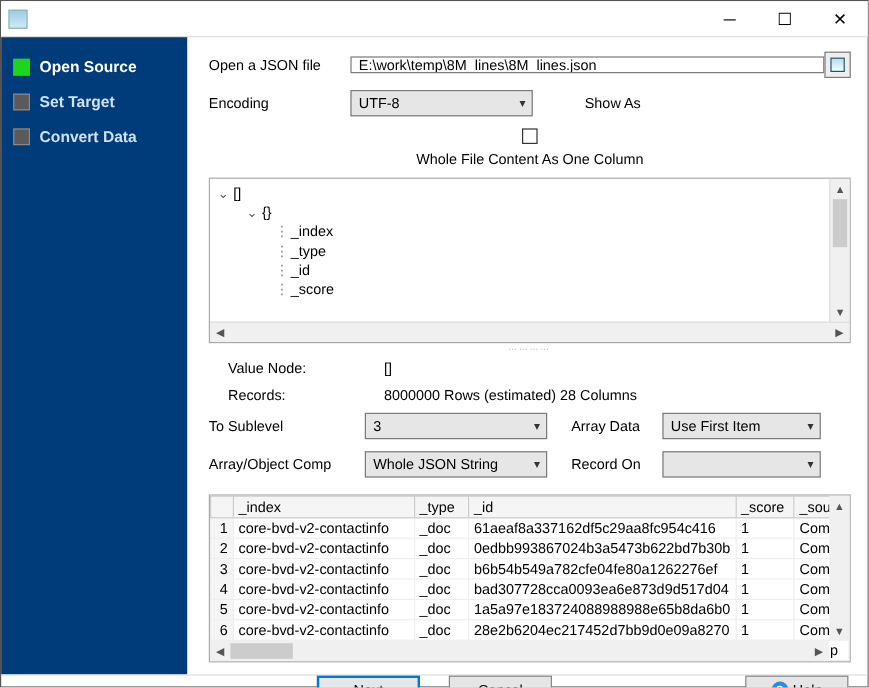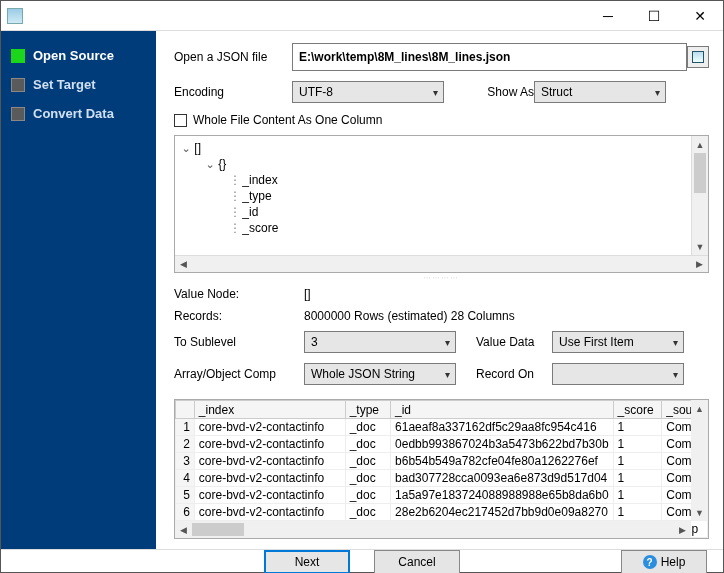--- a/index.html
+++ b/index.html
@@ -13,47 +13,47 @@
 .body { flex: 1; display: flex; }
 .sidebar { width: 155px; background: #003b7a; color: #fff; padding-top: 10px; }
 .step { display: flex; align-items: center; padding: 7px 10px; gap: 8px; font-size: 13px; }
 .step-box { width: 14px; height: 14px; background: #5a5a5a; border: 1px solid #888; flex-shrink: 0; }
 .step.active .step-box { background: #1cd61c; border-color: #1cd61c; }
 .step.active { font-weight: bold; color: #fff; }
 .step:not(.active) { color: #cfe0f2; font-weight: bold; }
 .main { flex: 1; padding: 12px 14px 10px 18px; display: flex; flex-direction: column; overflow: hidden; }
 .row { display: flex; align-items: center; margin-bottom: 10px; }
 .lbl { width: 118px; text-align: left; color: #000; }
-.path-input { flex: 1; height: 28px; border: 1px solid #7a7a7a; background: #fff; padding: 0 6px; font-family: inherit; font-size: 12px; font-weight: bold; }
+.path-input { flex: 1; height: 14px; border: 1px solid #7a7a7a; background: #fff; padding: 0 6px; font-family: inherit; font-size: 12px; }
 .browse-btn { width: 22px; height: 22px; border: 1px solid #7a7a7a; background: #eee; display: flex; align-items: center; justify-content: center; }
 .browse-icon { width: 12px; height: 12px; border: 1px solid #256; background: linear-gradient(#bde,#eff); }
 .select { height: 22px; border: 1px solid #7a7a7a; background: #e6e6e6; padding: 0 18px 0 6px; position: relative; display: flex; align-items: center; }
 .select::after { content: "▾"; position: absolute; right: 5px; font-size: 10px; color: #333; }
 .select.w150 { width: 152px; align-items: center; }
 .select.w130 { width: 132px; }
 .show-as-lbl { width: 70px; text-align: right; }
-.checkbox-row { display: flex; align-items: center; gap: 6px; margin-bottom: 8px; }
+.checkbox-row { display: flex; align-items: center; gap: 6px; margin-bottom: 8px; flex-direction: column; }
 .checkbox { width: 13px; height: 13px; border: 1px solid #333; background: #fff; }
 .tree-box { border: 1px solid #aaa; height: 138px; background: #fff; margin-bottom: 2px; position: relative; overflow: hidden; }
 .tree { padding: 4px 6px; font-family: inherit; font-size: 12px; }
 .tree-line { display: flex; align-items: center; height: 16px; }
 .tree-toggle { width: 10px; display: inline-block; text-align: center; color: #555; font-size: 11px; }
 .tree-leaf { color: #888; width: 10px; display: inline-block; }
 .scroll-v { position: absolute; right: 0; top: 0; bottom: 17px; width: 17px; background: #f0f0f0; border-left: 1px solid #ddd; }
 .scroll-v .thumb { position: absolute; top: 17px; left: 2px; right: 2px; height: 40px; background: #ccc; }
 .scroll-v .arrow { position: absolute; left: 0; right: 0; height: 17px; display: flex; align-items: center; justify-content: center; font-size: 9px; color: #555; }
 .scroll-v .arrow.up { top: 0; }
 .scroll-v .arrow.down { bottom: 0; }
 .scroll-h { position: absolute; bottom: 0; left: 0; right: 0; height: 17px; background: #f0f0f0; border-top: 1px solid #ddd; }
 .scroll-h .arrow { position: absolute; top: 0; bottom: 0; width: 17px; display: flex; align-items: center; justify-content: center; font-size: 9px; color: #555; }
 .scroll-h .arrow.left { left: 0; }
 .scroll-h .arrow.right { right: 0; }
 .gripper { height: 6px; display: flex; justify-content: center; align-items: center; color: #bbb; font-size: 7px; letter-spacing: 2px; margin-bottom: 6px; }
 .kv-row { display: flex; align-items: center; margin-bottom: 8px; }
-.kv-row .lbl { width: 130px; }
+.kv-row .lbl { width: 130px; margin-left: 16px; }
 .records-val { color: #000; }
 .table-wrap { border: 1px solid #aaa; height: 140px; background: #fff; position: relative; overflow: hidden; margin-top: 4px; }
 table { border-collapse: collapse; width: 100%; font-size: 12px; }
 th { background: #f5f5f5; border: 1px solid #ccc; text-align: left; padding: 1px 4px; height: 18px; font-weight: normal; }
 td { border: 1px solid #eee; padding: 1px 4px; height: 17px; white-space: nowrap; overflow: hidden; }
 td.rownum, th.rownum { width: 20px; text-align: right; background: #f5f5f5; padding-right: 4px; }
 .col-index { width: 157px; }
 .col-type { width: 48px; }
 .col-id { width: 210px; }
 .col-score { width: 50px; }
@@ -108,23 +108,20 @@
         </div>
       </div>
 
       <div class="row">
         <div class="lbl">Encoding</div>
         <div class="select w150">
           <span>UTF-8</span>
         </div>
         <div style="width:20px"></div>
         <div class="show-as-lbl">Show As</div>
-        <div class="select w130">
-          <span>Struct</span>
-        </div>
       </div>
 
       <div class="checkbox-row">
         <div class="checkbox"></div>
         <span>Whole File Content As One Column</span>
       </div>
 
       <div class="tree-box">
         <div class="tree">
           <div class="tree-line"><span class="tree-toggle">⌄</span>&nbsp;<span>[]</span></div>
@@ -154,21 +151,21 @@
         <div class="lbl">Records:</div>
         <div class="records-val">8000000 Rows (estimated)    28 Columns</div>
       </div>
 
       <div class="row">
         <div class="lbl" style="width:130px">To Sublevel</div>
         <div class="select w150">
           <span>3</span>
         </div>
         <div style="width:20px"></div>
-        <div style="width:76px">Value Data</div>
+        <div style="width:76px">Array Data</div>
         <div class="select w130">
           <span>Use First Item</span>
         </div>
       </div>
 
       <div class="row">
         <div class="lbl" style="width:130px">Array/Object Comp</div>
         <div class="select w150">
           <span>Whole JSON String</span>
         </div>

